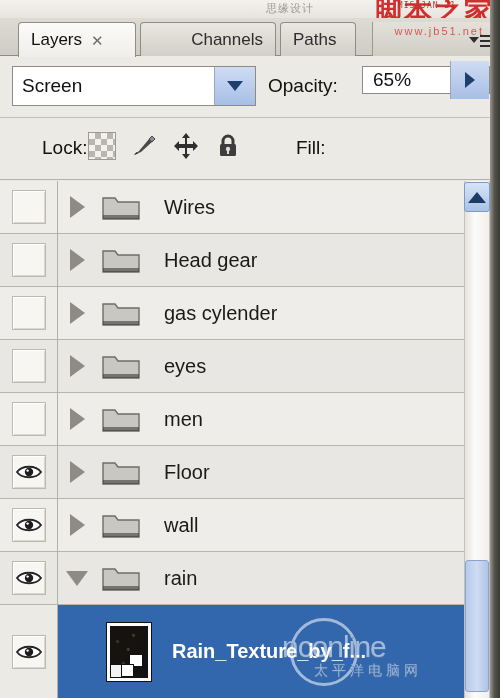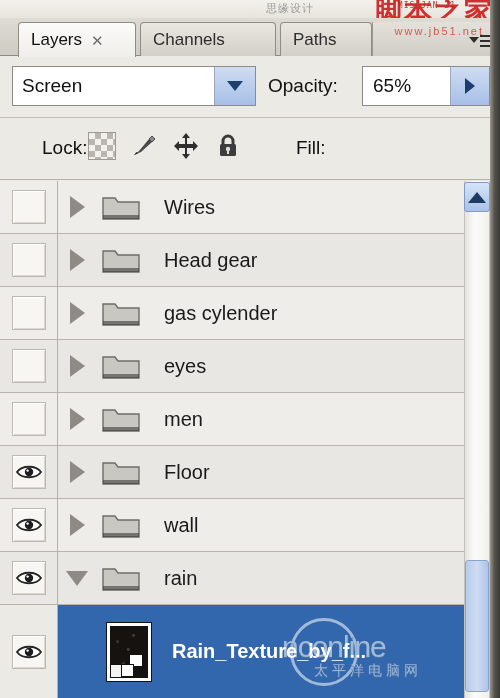--- a/index.html
+++ b/index.html
@@ -100,22 +100,22 @@
     z-index: 3;
     height: 35px;
   }
   .tab-close {
     margin-left: 9px;
     font-size: 15px;
     color: #6c6c6c;
     line-height: 1;
   }
   .tab-layers  { left: 18px;  width: 118px; }
-  .tab-channels{ left: 140px; width: 136px; }
-  .tab-paths   { left: 280px; width: 92px;  }
+  .tab-channels{ left: 140px; width: 136px; justify-content: flex-end; }
+  .tab-paths   { left: 280px; width: 76px;  }
 
   .tab-filler {
     position: absolute;
     left: 372px; top: 4px;
     width: 128px; height: 34px;
     background: linear-gradient(#e4e1da, #d0cdc5);
     border-left: 1px solid #9b988f;
   }
   .panel-menu {
     position: absolute;
@@ -183,21 +183,21 @@
     border-top: 10px solid #1c3f70;
   }
   .opacity-label {
     position: absolute;
     left: 268px; top: 19px;
     font-size: 19px;
     color: #111;
   }
   .num-field {
     position: absolute;
-    height: 40px;
+    height: 28px;
     background: #fff;
     border: 1px solid #8e8b84;
     box-sizing: border-box;
     display: flex;
     align-items: center;
   }
   .num-field .val {
     flex: 1;
     padding-left: 10px;
     font-size: 19px;

